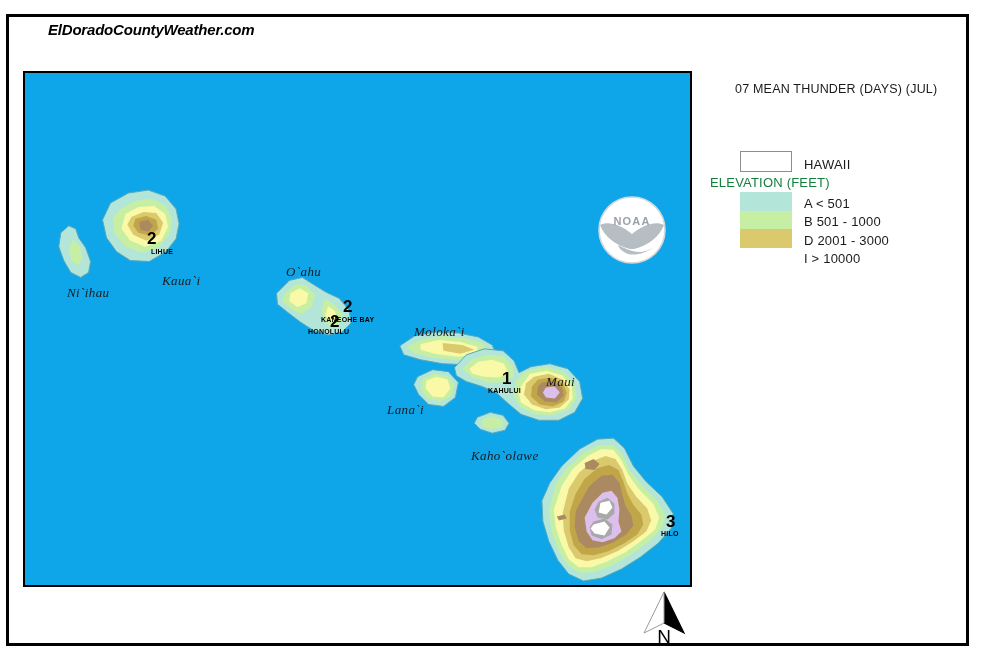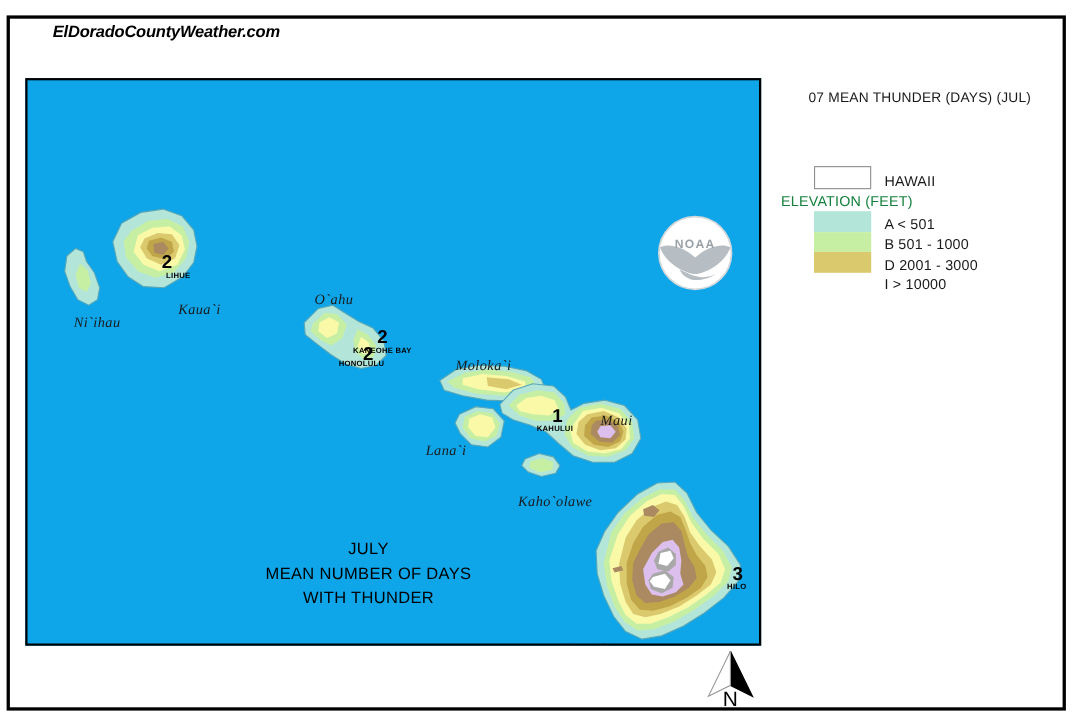--- a/index.html
+++ b/index.html
@@ -283,25 +283,20 @@
       <div class="thunder-val" style="left: 318px; top: 225px;">2</div>
       <div class="city-name" style="left: 296px; top: 243px;">KANEOHE BAY</div>
       <div class="thunder-val" style="left: 305px; top: 240px;">2</div>
       <div class="city-name" style="left: 283px; top: 255px;">HONOLULU</div>
       <div class="thunder-val" style="left: 477px; top: 297px;">1</div>
       <div class="city-name" style="left: 463px; top: 314px;">KAHULUI</div>
       <div class="thunder-val" style="left: 641px; top: 440px;">3</div>
       <div class="city-name" style="left: 636px; top: 457px;">HILO</div>
     </div>
 
-  <div id="map-caption">
-      <div>JULY</div>
-      <div>MEAN NUMBER OF DAYS</div>
-      <div>WITH THUNDER</div>
-    </div>
 </div>
 
 <div id="north-arrow">
   <svg viewBox="0 0 56 46" width="56" height="46">
     <path d="M28 2 L48 43 L28 33 Z" fill="#000000" stroke="#000000" stroke-width="1.2"></path>
     <path d="M28 2 L8 43 L28 33 Z" fill="#ffffff" stroke="#9a9a9a" stroke-width="1"></path>
   </svg>
   <div id="north-label">N</div>
 </div>
 

